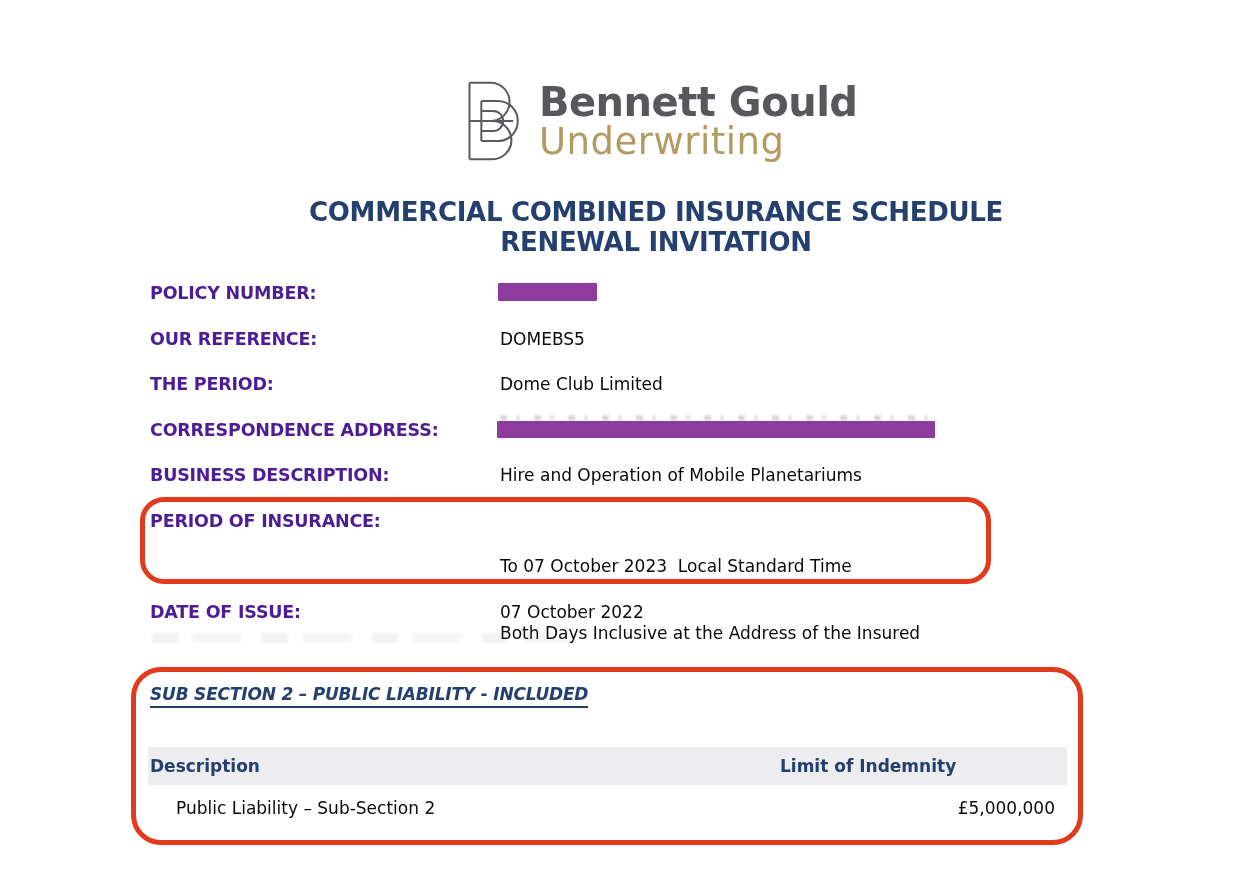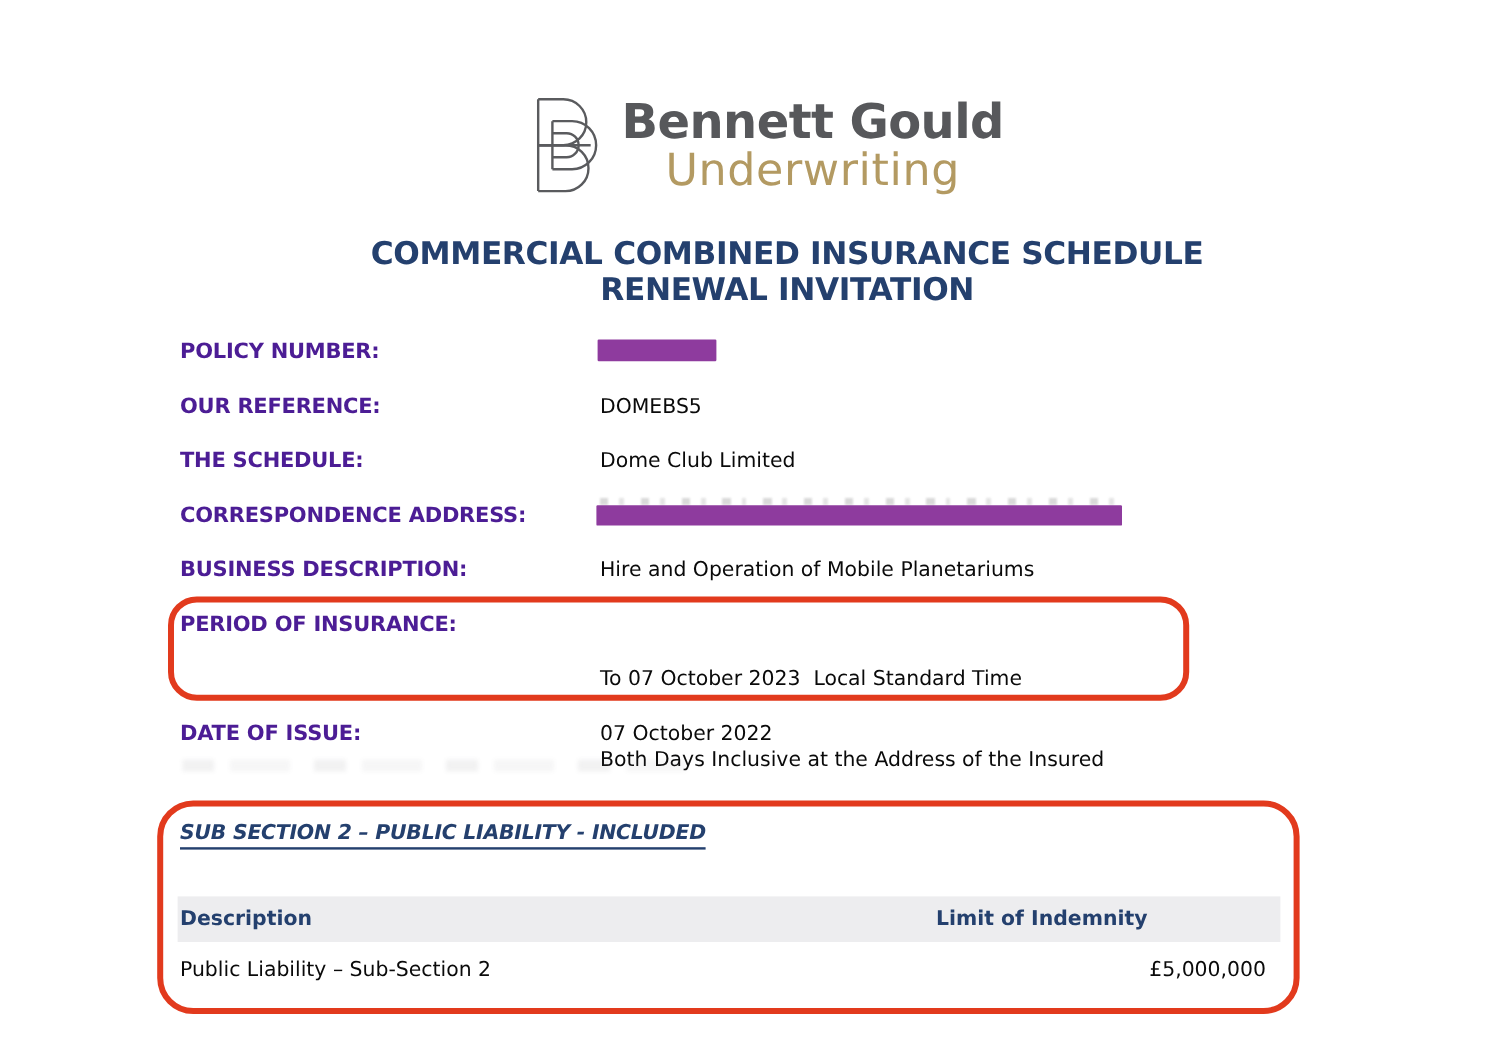--- a/index.html
+++ b/index.html
@@ -10,25 +10,24 @@
     position: relative;
     width: 1240px;
     height: 874px;
     background: #ffffff;
     overflow: hidden;
   }
 
   
   .logo {
     position: absolute;
-    left: 437px;
+    left: 458px;
     top: 80px;
     display: flex;
     align-items: center;
-    text-align: center;
   }
   .logo-mark { width: 74px; height: 82px; flex: 0 0 auto; }
   .logo-text { margin-left: 7px; }
   .logo-line1 {
     font-size: 40px;
     font-weight: bold;
     color: #57585b;
     line-height: 41px;
     letter-spacing: -0.5px;
   }
@@ -153,20 +152,21 @@
   }
   .th-limit {
     flex: 1;
     color: #24406e;
     font-weight: bold;
     font-size: 17px;
   }
   .table-row {
     display: flex;
     padding-top: 13px;
+    margin-left: 26px;
   }
   .td-desc {
     width: 632px;
     padding-left: 2px;
     color: #0a0a0a;
     font-size: 17px;
   }
   .td-limit {
     flex: 1;
     text-align: right;
@@ -200,21 +200,21 @@
     <div>COMMERCIAL COMBINED INSURANCE SCHEDULE</div>
     <div>RENEWAL INVITATION</div>
   </div>
 
   <div class="field-label" style="top:282px">POLICY NUMBER:</div>
   <div class="redaction redaction-1"></div>
 
   <div class="field-label" style="top:328px">OUR REFERENCE:</div>
   <div class="field-value" style="top:328px">DOMEBS5</div>
 
-  <div class="field-label" style="top:373px">THE SCHEDULE:</div>
+  <div class="field-label" style="top:373px">THE PERIOD:</div>
   <div class="field-value" style="top:373px">Dome Club Limited</div>
 
   <div class="field-label" style="top:419px">CORRESPONDENCE ADDRESS:</div>
   <div class="peek-strip"></div>
   <div class="redaction redaction-2"></div>
 
   <div class="field-label" style="top:464px">BUSINESS DESCRIPTION:</div>
   <div class="field-value" style="top:464px">Hire and Operation of Mobile Planetariums</div>
 
   <div class="field-label" style="top:510px">PERIOD OF INSURANCE:</div>

